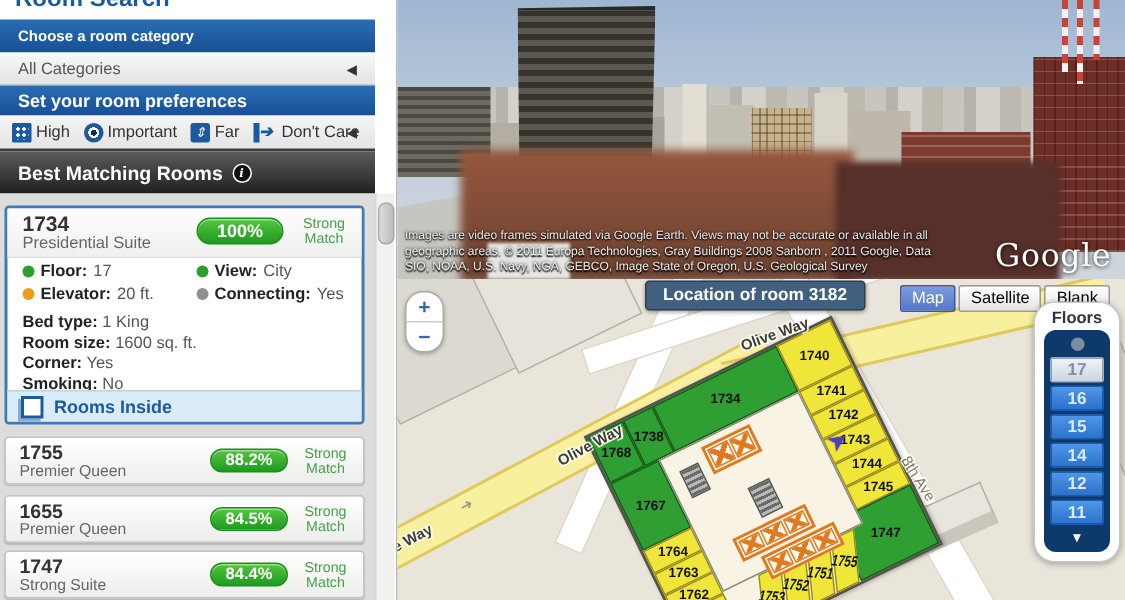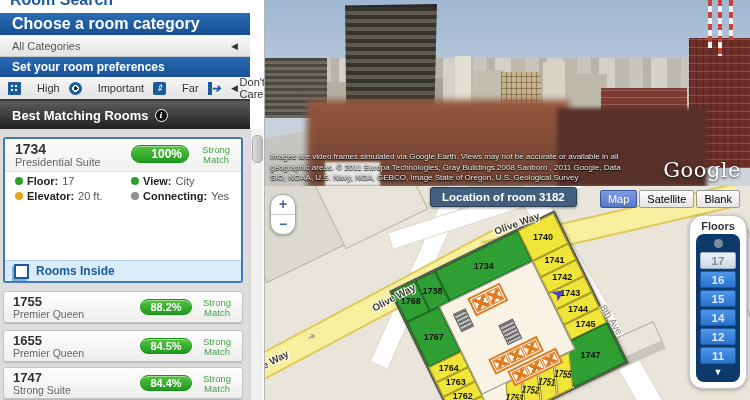--- a/index.html
+++ b/index.html
@@ -2,41 +2,41 @@
 <html><head>
 <meta charset="utf-8">
 <style>
   html,body{margin:0;padding:0;background:#fff;}
   #app{position:relative;width:750px;height:400px;background:#fff;font-family:"Liberation Sans",sans-serif;overflow:hidden;}
   
   #sidebar{position:absolute;left:0;top:0;width:265px;height:400px;background:#fff;border-right:1px solid #b4b4b4;box-sizing:border-box;overflow:hidden;}
   .sb-title{position:absolute;left:0;top:0;width:250px;height:13px;overflow:hidden;}
   .sb-title span{display:block;margin:-9px 0 0 10px;font-size:16px;font-weight:bold;color:#1b5a9e;}
   .blue-bar{position:absolute;left:0;width:250px;background:linear-gradient(#2a6db5,#174f94);color:#fff;font-weight:bold;box-sizing:border-box;padding-left:12px;display:flex;align-items:center;}
-  .bar1{top:13px;height:22px;font-size:16px;}
+  .bar1{top:13px;height:22px;font-size:10px;}
   .bar2{top:57px;height:20px;font-size:12px;}
   .cat-row{position:absolute;left:0;top:35px;width:250px;height:22px;background:linear-gradient(#f9f9f9,#e3e3e3);border-bottom:1px solid #c6c6c6;box-sizing:border-box;display:flex;align-items:center;font-size:11px;color:#555;padding-left:12px;}
   .tri{position:absolute;right:12px;color:#333;font-size:9px;}
   .legend-row{position:absolute;left:0;top:77px;width:250px;height:24px;background:linear-gradient(#f5f5f5,#e4e4e4);border-bottom:2px solid #3a3a3a;box-sizing:border-box;display:flex;align-items:center;gap:9px;font-size:11px;color:#333;padding-left:8px;}
-  .legend-row .item{display:flex;align-items:center;gap:16px;}
+  .legend-row .item{display:flex;align-items:center;gap:3px;}
   .ic{width:13px;height:13px;display:inline-block;position:relative;flex:none;}
   .ic-building{background:#1b5a9e;border-radius:1px;}
   .ic-building::after{content:"";position:absolute;inset:2px;background-image:radial-gradient(#fff 1px,transparent 1.3px);background-size:4px 4px;}
   .ic-eye{border-radius:50%;background:radial-gradient(circle,#0c2f57 0 2px,#fff 2px 3.6px,#1b5a9e 3.6px 7px);}
   .ic-elev{background:#1b5a9e;border-radius:2px;color:#fff;font-size:9px;line-height:13px;text-align:center;}
   .ic-door{color:#1b5a9e;font-size:11px;line-height:13px;font-weight:bold;border-left:4px solid #1b5a9e;width:12px;}
   .dark-bar{position:absolute;left:0;top:101px;width:250px;height:28px;background:linear-gradient(#5c5c5c,#202020);color:#fff;font-weight:bold;font-size:13px;display:flex;align-items:center;padding-left:12px;box-sizing:border-box;gap:6px;}
   .info-badge{width:11px;height:11px;border-radius:50%;background:#111;border:1px solid #fff;color:#fff;font:italic bold 8px "DejaVu Serif",serif;line-height:11px;text-align:center;display:inline-block;}
   #roomlist{position:absolute;left:0;top:129px;width:250px;height:271px;background:#dddddb;}
   .card-main{position:absolute;left:3px;top:8px;width:240px;height:146px;background:#fff;border:2px solid #4178b8;border-radius:3px;box-sizing:border-box;}
   .card-head{position:relative;height:32px;background:linear-gradient(#fdfdfd,#f0f0ee);border-bottom:1px solid #e0e0e0;}
   .rnum{position:absolute;left:10px;top:2px;font-size:14px;font-weight:bold;color:#333;}
   .rtype{position:absolute;left:10px;top:17px;font-size:11px;color:#666;}
   .pill{position:absolute;background:linear-gradient(#55c63f,#1f9a21);border:1px solid #179317;border-radius:10px;color:#fff;font-weight:bold;text-align:center;box-shadow:inset 0 1px 0 rgba(255,255,255,.45);}
-  .pill-lg{right:52px;top:6px;min-width:44px;padding:1px 6px;font-size:12px;text-align:right;}
+  .pill-lg{right:52px;top:6px;min-width:44px;padding:1px 6px;font-size:12px;}
   .pill-sm{right:50px;top:7px;min-width:40px;padding:1px 5px;font-size:11px;}
   .match-lbl{position:absolute;right:3px;width:44px;font-size:9.5px;line-height:1.1;color:#45a049;text-align:center;}
   .m-lg{top:6px;} .m-sm{top:6px;}
   .dgrid{position:absolute;left:10px;top:36px;width:222px;display:grid;grid-template-columns:116px 1fr;row-gap:3px;font-size:11px;color:#444;}
   .drow{display:flex;align-items:center;gap:4px;}
   .drow b{color:#222;} .drow span{color:#555;}
   .dot{width:8px;height:8px;border-radius:50%;display:inline-block;flex:none;}
   .dot.g{background:#2e9e2e;} .dot.o{background:#e8a01e;} .dot.gr{background:#8f8f8f;}
   .attrs{position:absolute;left:10px;top:70px;font-size:11px;color:#555;line-height:13.5px;}
   .attrs b{color:#222;}
@@ -60,21 +60,21 @@
   .road{position:absolute;background:#fff;box-shadow:0 0 0 1px #ded8ca;}
   .yroad{position:absolute;background:#f8f09e;border-top:2px solid #ddc95f;border-bottom:2px solid #ddc95f;box-sizing:border-box;}
   .stlbl{position:absolute;font-size:10px;color:#3c3c3c;text-shadow:1px 1px 0 rgba(255,255,240,.9),-1px -1px 0 rgba(255,255,240,.9),1px -1px 0 rgba(255,255,240,.9),-1px 1px 0 rgba(255,255,240,.9);white-space:nowrap;}
   .badge{position:absolute;left:165px;top:1px;background:#41607f;border:1px solid #2c3f52;border-radius:3px;color:#fff;font-weight:bold;font-size:11.5px;padding:3px 11px;box-shadow:0 1px 3px rgba(0,0,0,.4);}
   .mbtns{position:absolute;right:10px;top:4px;display:flex;gap:2px;}
   .mbtn{font-size:11px;padding:2px 7px;border:1px solid #9a9a9a;background:linear-gradient(#fff,#e4e4e4);color:#000;border-radius:2px;}
   .mbtn.sel{background:linear-gradient(#7d9ce0,#5577c8);color:#fff;border-color:#3a56a0;}
   .zoomctl{position:absolute;left:5px;top:8px;width:24px;background:#fff;border:1px solid #aaa;border-radius:12px;box-shadow:0 1px 3px rgba(0,0,0,.3);overflow:hidden;}
   .zbtn{height:19px;text-align:center;font-size:14px;font-weight:bold;color:#3b66a0;line-height:18px;}
   .zbtn:first-child{border-bottom:1px solid #ccc;}
-  .floors{position:absolute;left:424px;top:29px;width:58px;background:#fff;border:1px solid #c8c8c8;border-radius:14px;box-shadow:0 1px 4px rgba(0,0,0,.3);padding:4px 0 6px;box-sizing:border-box;}
+  .floors{position:absolute;left:424px;top:15px;width:58px;background:#fff;border:1px solid #c8c8c8;border-radius:14px;box-shadow:0 1px 4px rgba(0,0,0,.3);padding:4px 0 6px;box-sizing:border-box;}
   .floors-title{font-size:11px;font-weight:bold;color:#333;text-align:center;margin-bottom:2px;}
   .fl-inner{width:44px;margin:0 auto;background:#0d3a6b;border-radius:8px;padding:3px 0;}
   .fl-dot{width:9px;height:9px;border-radius:50%;background:#7b8ea0;margin:2px auto 4px;}
   .fl-btn{width:36px;height:17px;margin:2px auto;border-radius:2px;background:linear-gradient(#4e97e8,#2a72cc);border:1px solid #1d5aa8;color:#dceaff;font-size:11.5px;font-weight:bold;text-align:center;line-height:16px;box-sizing:border-box;}
   .fl-btn.sel{background:linear-gradient(#f0f3f6,#ccd6e2);color:#7d8fa6;border-color:#9ab0c4;}
   .fl-arrow{color:#fff;font-size:9px;text-align:center;line-height:13px;}
   
   #plan{position:absolute;left:152px;top:56px;width:180px;height:166px;transform:rotate(-26deg);background:#f8f3e4;border:2px solid #55544a;box-sizing:content-box;box-shadow:1px 1px 3px rgba(0,0,0,.25);}
   .rg,.ry{position:absolute;box-sizing:border-box;display:flex;align-items:center;justify-content:center;}
   .rg{background:#2f9e33;border:1px solid #175c1a;}
@@ -159,20 +159,26 @@
               <i class="dot o"></i>
               <b>Elevator:</b>
               <span>20 ft.</span>
             </div>
           <div class="drow">
               <i class="dot gr"></i>
               <b>Connecting:</b>
               <span>Yes</span>
             </div>
         </div>
+        <div class="attrs">
+          <div><b>Bed type:</b> <span>1 King</span></div>
+          <div><b>Room size:</b> <span>1600 sq. ft.</span></div>
+          <div><b>Corner:</b> <span>Yes</span></div>
+          <div><b>Smoking:</b> <span>No</span></div>
+        </div>
         <div class="look-bar">
           <i class="look-ic"></i>
           <span class="look-txt">Rooms Inside</span>
         </div>
       </div>
 
       <div class="card-sm" style="top:162px;">
         <span class="rnum-sm">1755</span>
         <span class="rtype-sm">Premier Queen</span>
         <span class="pill pill-sm">88.2%</span>

